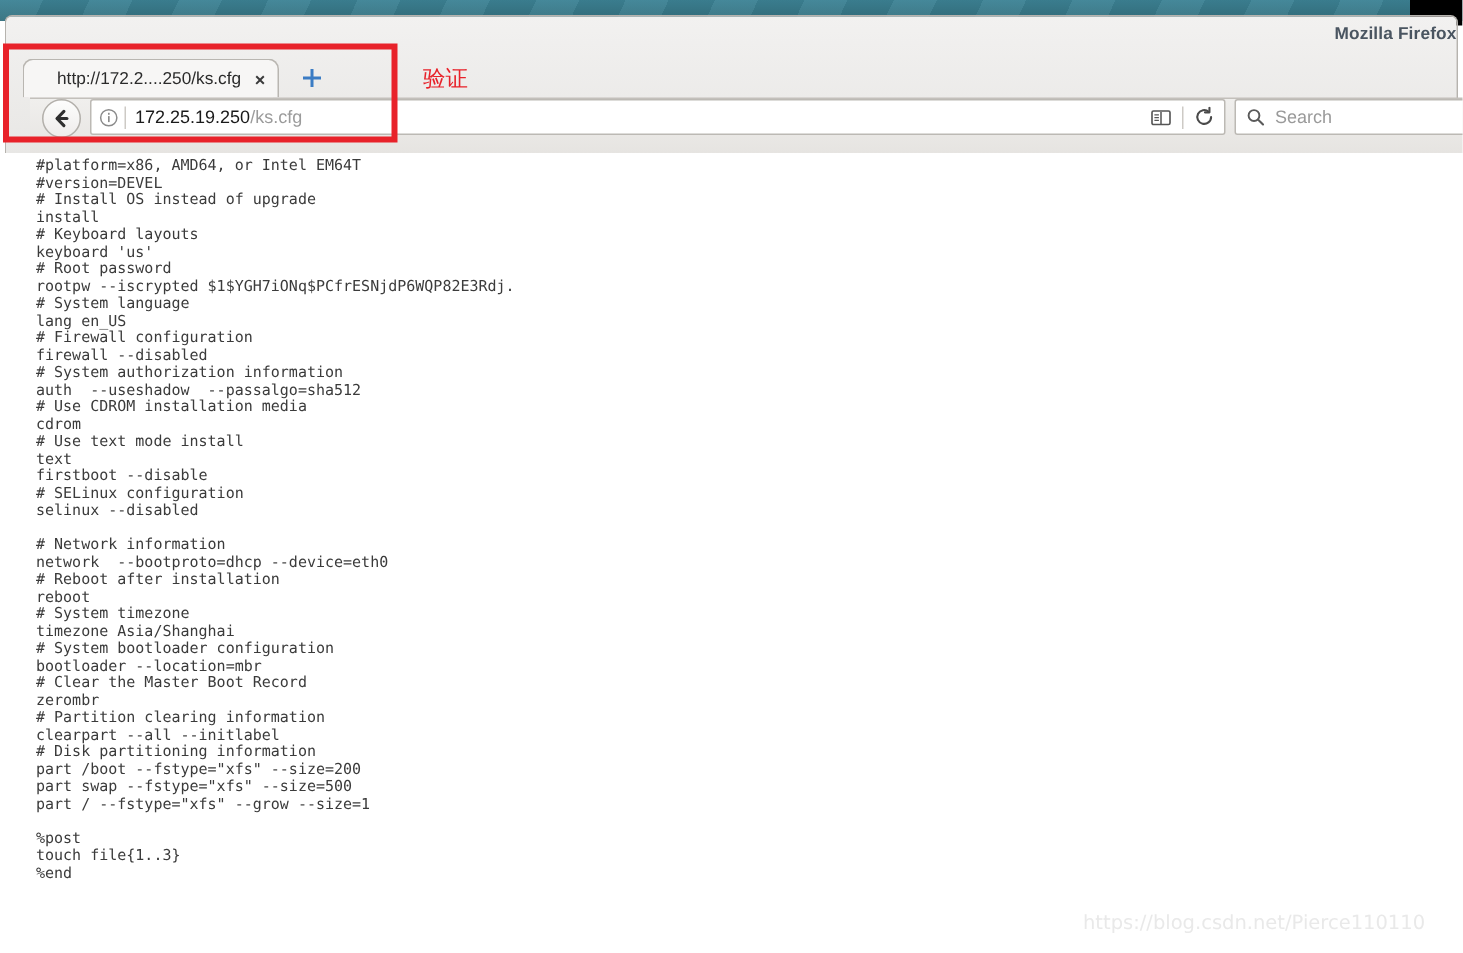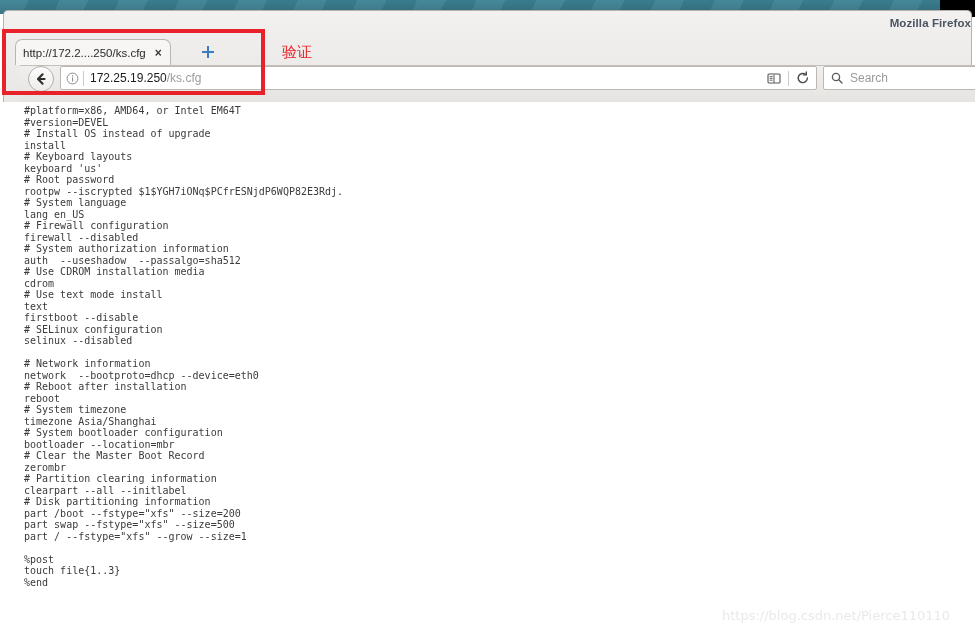--- a/index.html
+++ b/index.html
@@ -76,21 +76,21 @@
     top: 24px;
     left: 0;
     width: 100%;
     height: 30px;
   }
   #tab-active {
     position: absolute;
     left: 11px;
     top: 4px;
     height: 26px;
-    padding: 0 8px 0 7px;
+    padding: 0 8px 0 22px;
     display: flex;
     align-items: center;
     background: #f7f6f5;
     border: 1px solid #b9b6b1;
     border-bottom: none;
     border-radius: 7px 7px 0 0;
     box-sizing: border-box;
   }
   #tab-title {
     font-size: 11.5px;

